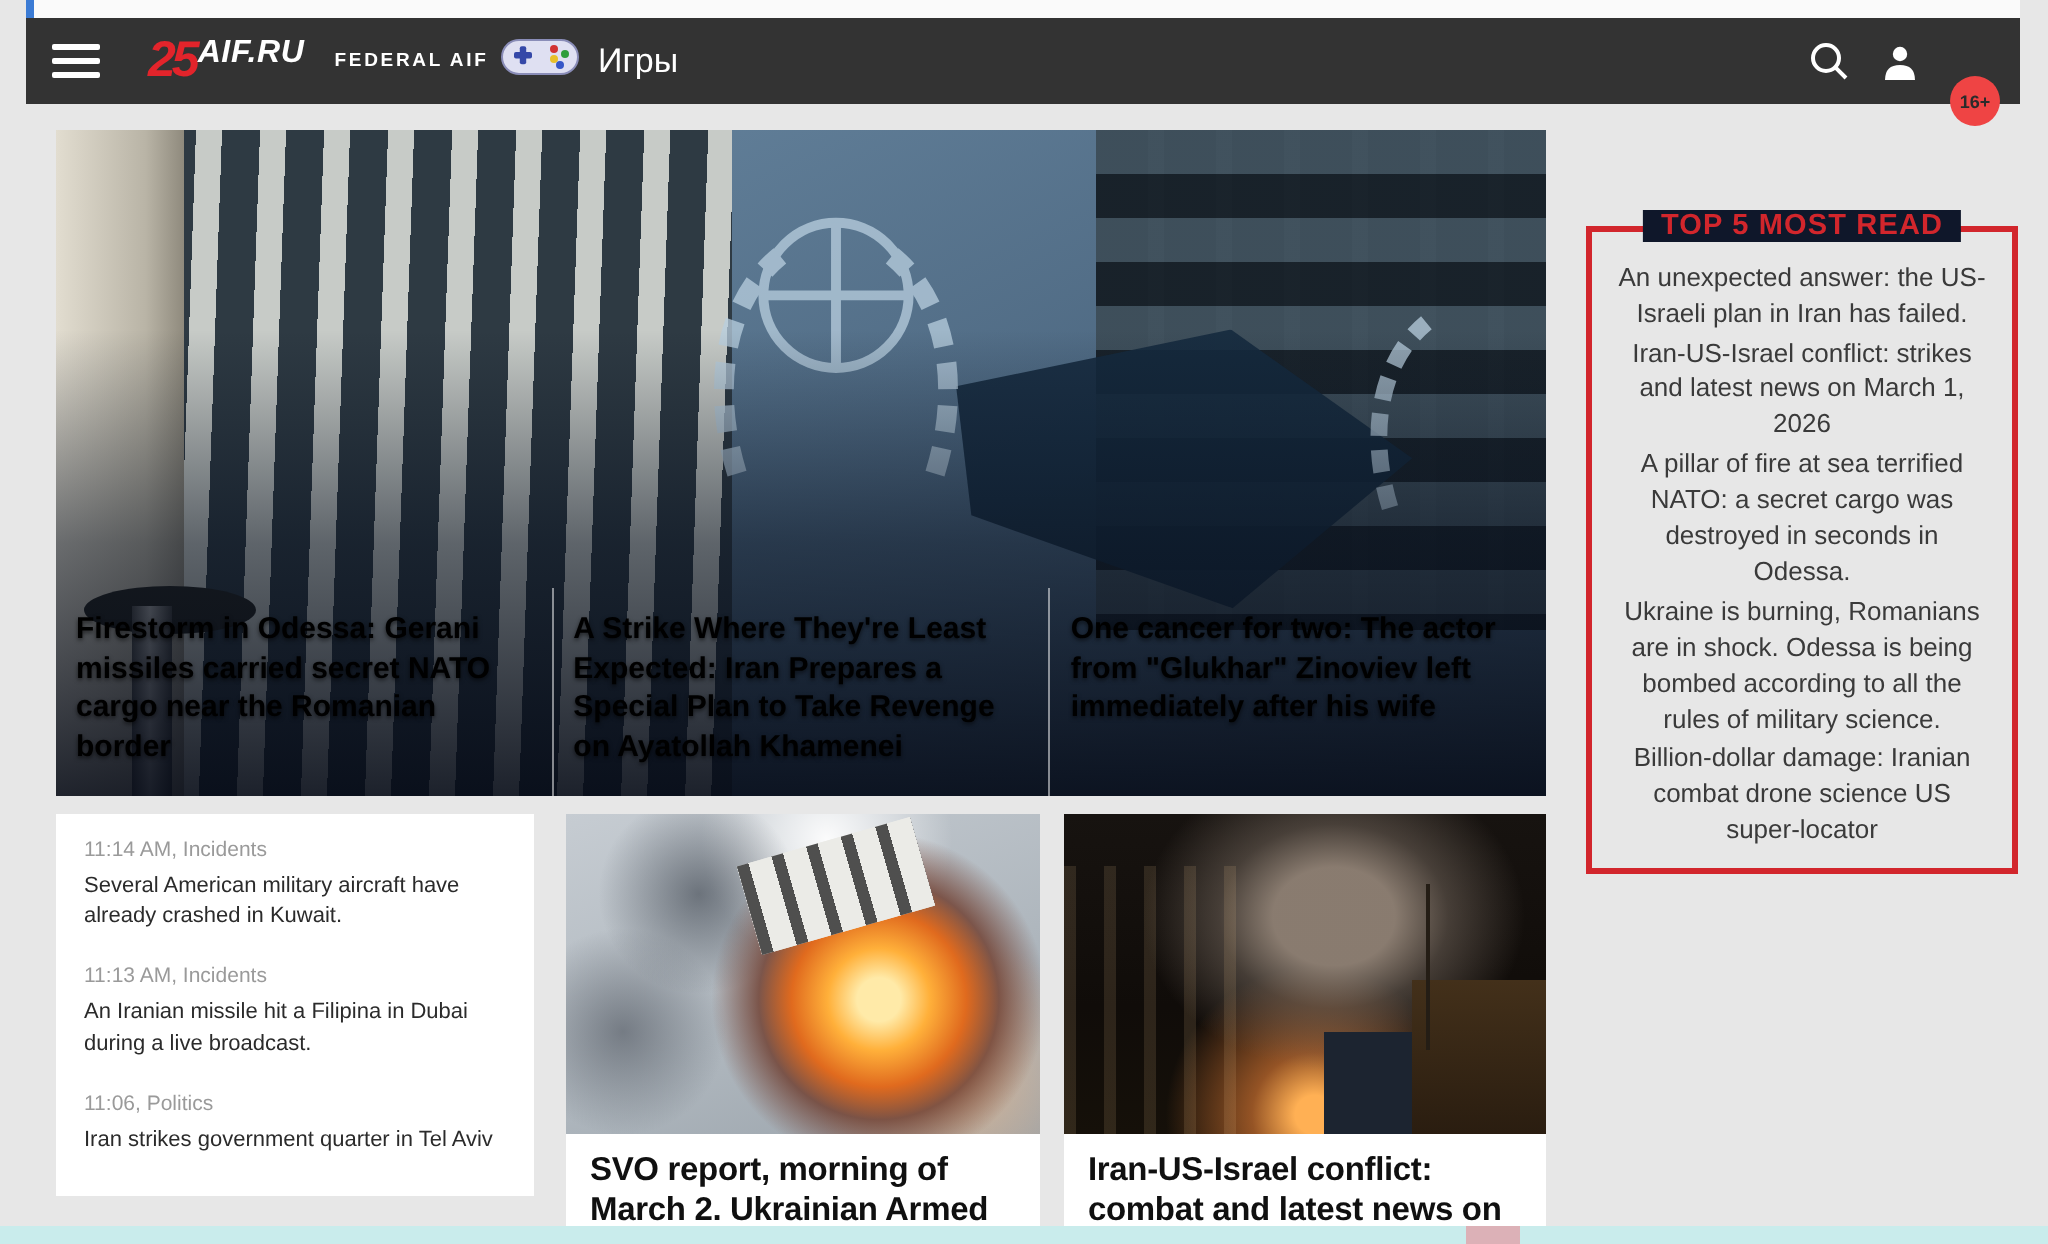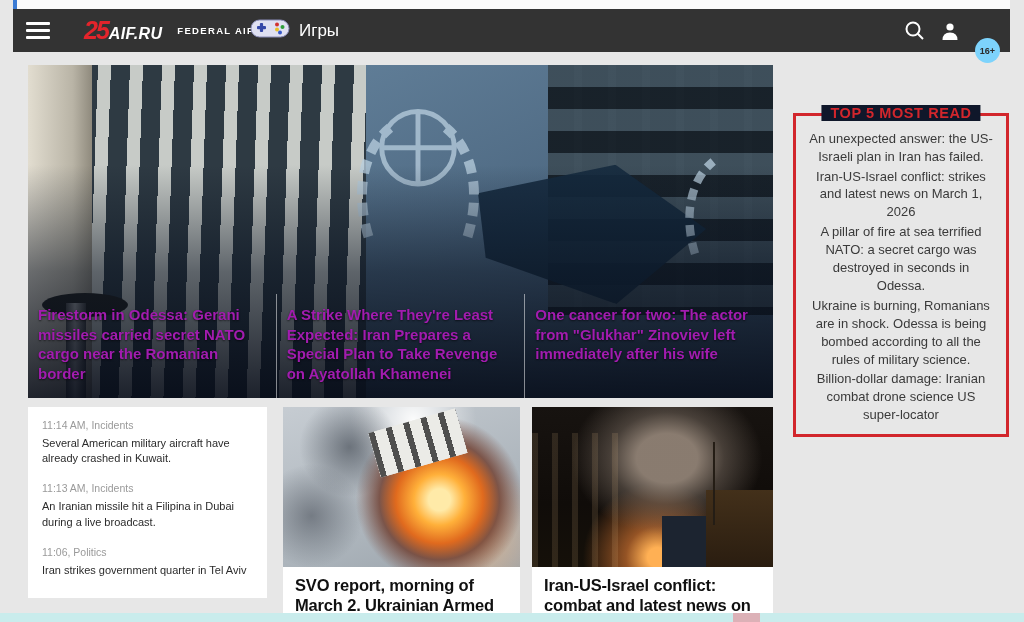--- a/index.html
+++ b/index.html
@@ -7,29 +7,29 @@
   .page{position:relative;width:1024px;height:622px;background:#e7e7e7;overflow:hidden;}
 
   
   .topstrip{position:absolute;left:13px;top:0;width:997px;height:9px;background:#fafafa;}
   .bluetick{position:absolute;left:13px;top:0;width:4px;height:10px;background:#3b7bd4;}
 
   
   .hdr{position:absolute;left:13px;top:9px;width:997px;height:43px;background:#333333;display:flex;align-items:center;}
   .hamburger{margin-left:13px;width:24px;display:flex;flex-direction:column;gap:4px;cursor:pointer;}
   .hamburger i{display:block;height:3px;background:#fff;border-radius:1px;}
-  .logo{margin-left:34px;display:flex;align-items:flex-end;cursor:pointer;}
+  .logo{margin-left:24px;display:flex;align-items:flex-start;cursor:pointer;}
   .logo .l25{color:#e3242b;font-size:25px;font-weight:800;font-style:italic;letter-spacing:-2px;line-height:1;}
   .logo .laif{color:#fff;font-size:16px;font-weight:800;font-style:italic;margin-left:1px;letter-spacing:.02em;}
   .federal{margin-left:15px;color:#fff;font-size:9.5px;font-weight:700;letter-spacing:.14em;}
   .games{position:absolute;left:237px;display:flex;align-items:center;gap:9px;cursor:pointer;}
   .games .glabel{color:#fff;font-size:17px;}
   .hdr-right{position:absolute;right:10px;display:flex;align-items:center;gap:15px;}
   .iconbtn{cursor:pointer;display:flex;align-items:center;}
-  .agebadge{width:25px;height:25px;border-radius:50%;background:#7dd3fc;color:#2b2b2b;font-size:9px;font-weight:700;display:flex;align-items:center;justify-content:center;margin-top:40px;}
+  .agebadge{width:25px;height:25px;border-radius:50%;background:#ef4444;color:#2b2b2b;font-size:9px;font-weight:700;display:flex;align-items:center;justify-content:center;margin-top:40px;}
 
   
   .hero{position:absolute;left:28px;top:65px;width:745px;height:333px;overflow:hidden;cursor:pointer;}
   .hero-art{position:absolute;inset:0;background:linear-gradient(155deg,#6b8aa4,#47617a 70%,#3a5066);}
   .art-bldg-left{position:absolute;left:38px;top:0;width:300px;height:100%;
      background:repeating-linear-gradient(92deg,#c7cbc7 0 13px,#2e3a43 13px 32px);}
   .art-tower{position:absolute;left:0;top:0;width:64px;height:100%;
      background:linear-gradient(90deg,#e2ddd0,#b9b4a6 70%,#8f8a7d);}
   .art-bldg-right{position:absolute;right:0;top:0;width:225px;height:75%;
      background:repeating-linear-gradient(180deg,rgba(65,82,94,.9) 0 22px,rgba(24,33,41,.95) 22px 44px),
@@ -38,21 +38,21 @@
      background:linear-gradient(115deg,#284663 0,#3c6288 35%,#55head 0) ,linear-gradient(115deg,#284663,#41688e 40%,#5b90b8 78%,#6ba1c6);}
   .art-fold{position:absolute;left:445px;top:95px;width:230px;height:135px;transform:rotate(14deg);
      background:#152a3e;opacity:.9;clip-path:polygon(0 45%,55% 0,100% 30%,70% 100%,10% 90%);}
   .art-pole-cap{position:absolute;left:14px;top:228px;width:86px;height:24px;border-radius:50%;background:#23231f;}
   .art-pole{position:absolute;left:38px;top:238px;width:20px;height:120px;
      background:linear-gradient(90deg,#4a4a4a,#a5a5a5 45%,#3e3e3e);}
   .art-emblem{position:absolute;opacity:.75;}
   .hero-shade{position:absolute;inset:0;background:linear-gradient(180deg,rgba(8,16,30,0) 30%,rgba(8,16,30,.55) 62%,rgba(5,10,22,.88) 100%);}
   .hero-headline{position:absolute;left:10px;right:14px;bottom:112px;color:#fff;font-size:23px;font-weight:700;line-height:1.28;text-shadow:0 1px 3px rgba(0,0,0,.5);}
   .hero-subrow{position:absolute;left:0;right:0;bottom:0;height:104px;display:flex;}
-  .hero-sub{flex:1;padding:11px 16px 0 10px;color:#a21caf;font-size:15px;font-weight:700;line-height:1.3;text-shadow:0 1px 2px rgba(0,0,0,.6);}
+  .hero-sub{flex:1;padding:11px 16px 0 10px;color:#000000;font-size:15px;font-weight:700;line-height:1.3;text-shadow:0 1px 2px rgba(0,0,0,.6);}
   .hero-sub + .hero-sub{border-left:1px solid rgba(255,255,255,.5);}
 
   
   .newslist{position:absolute;left:28px;top:407px;width:239px;height:191px;background:#fff;box-sizing:border-box;padding:12px 14px;overflow:hidden;}
   .news-item{margin-bottom:16px;cursor:pointer;}
   .news-meta{color:#9a9a9a;font-size:10.5px;margin-bottom:5px;}
   .news-title{color:#2b2b2b;font-size:11px;line-height:1.38;}
 
   
   .card{position:absolute;top:407px;height:215px;background:#fff;overflow:hidden;cursor:pointer;}

